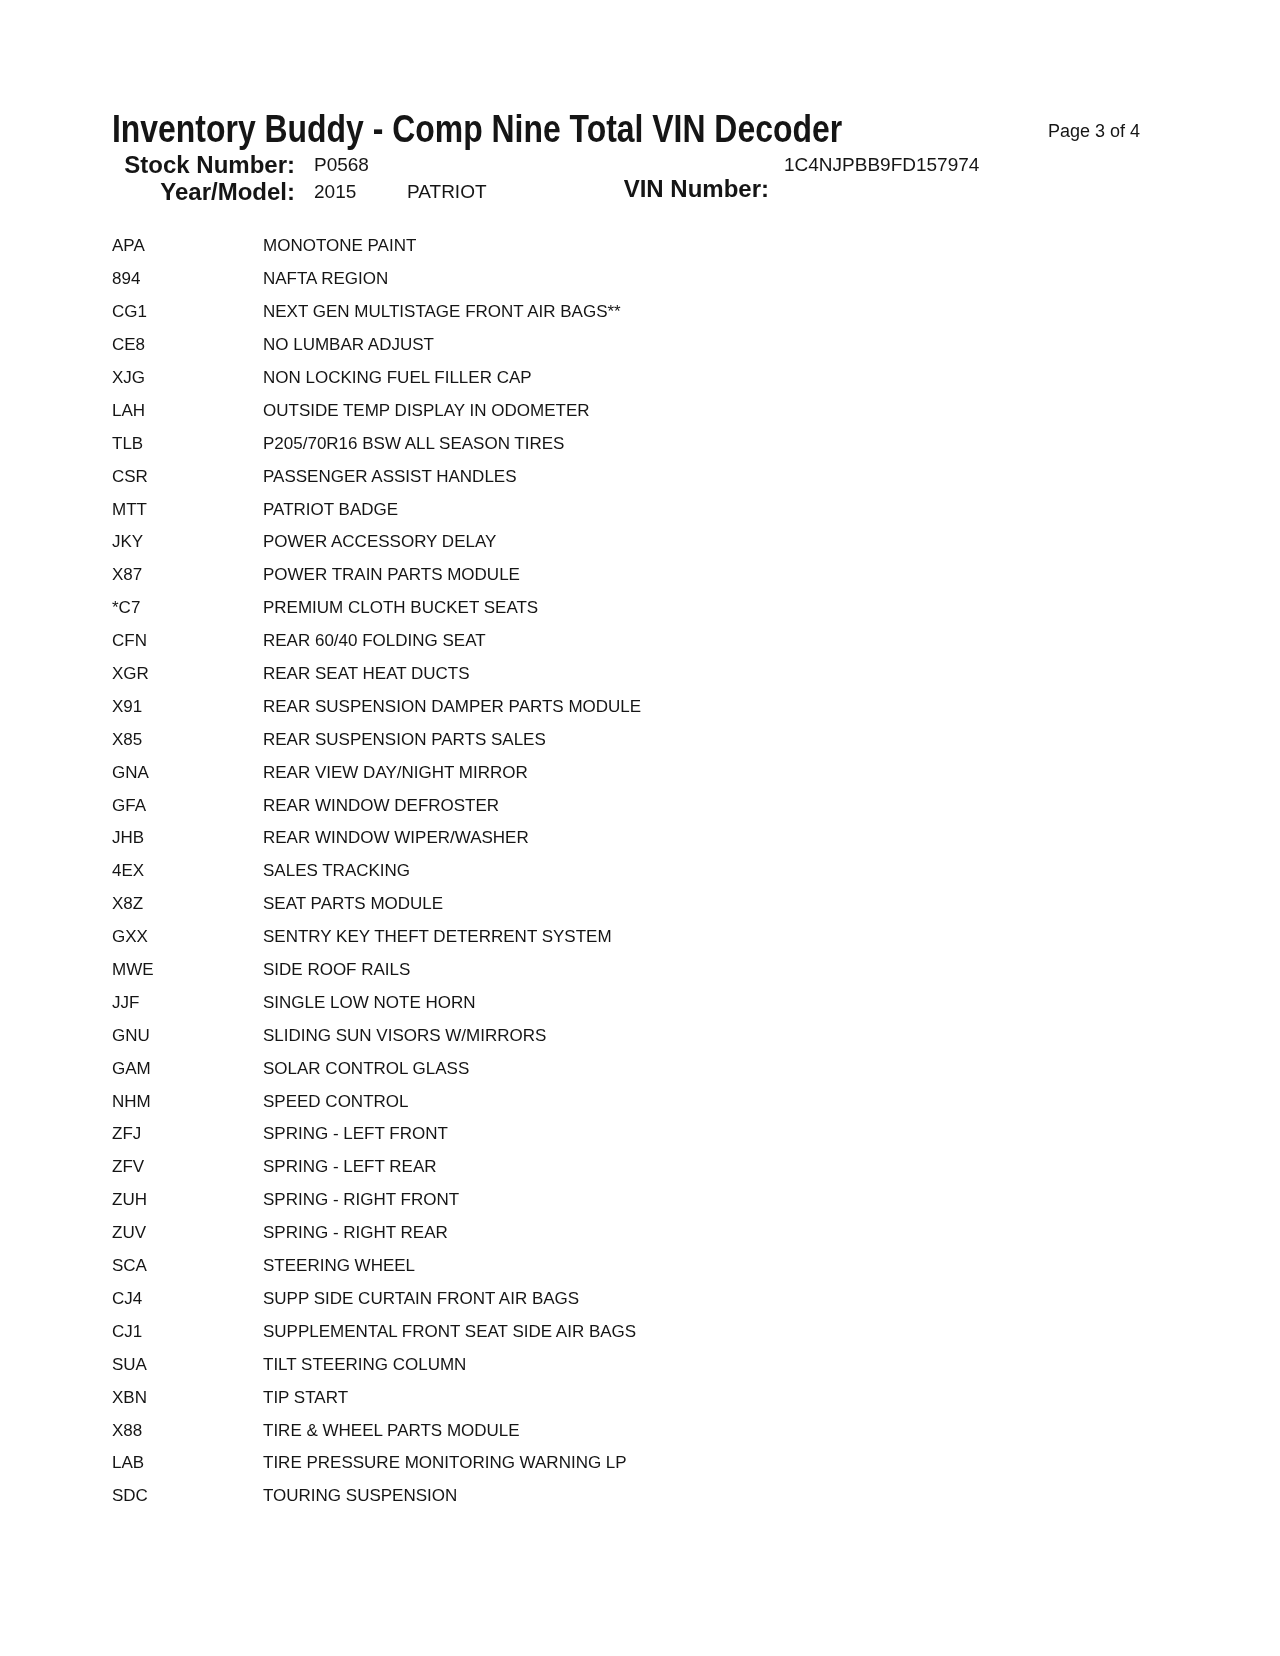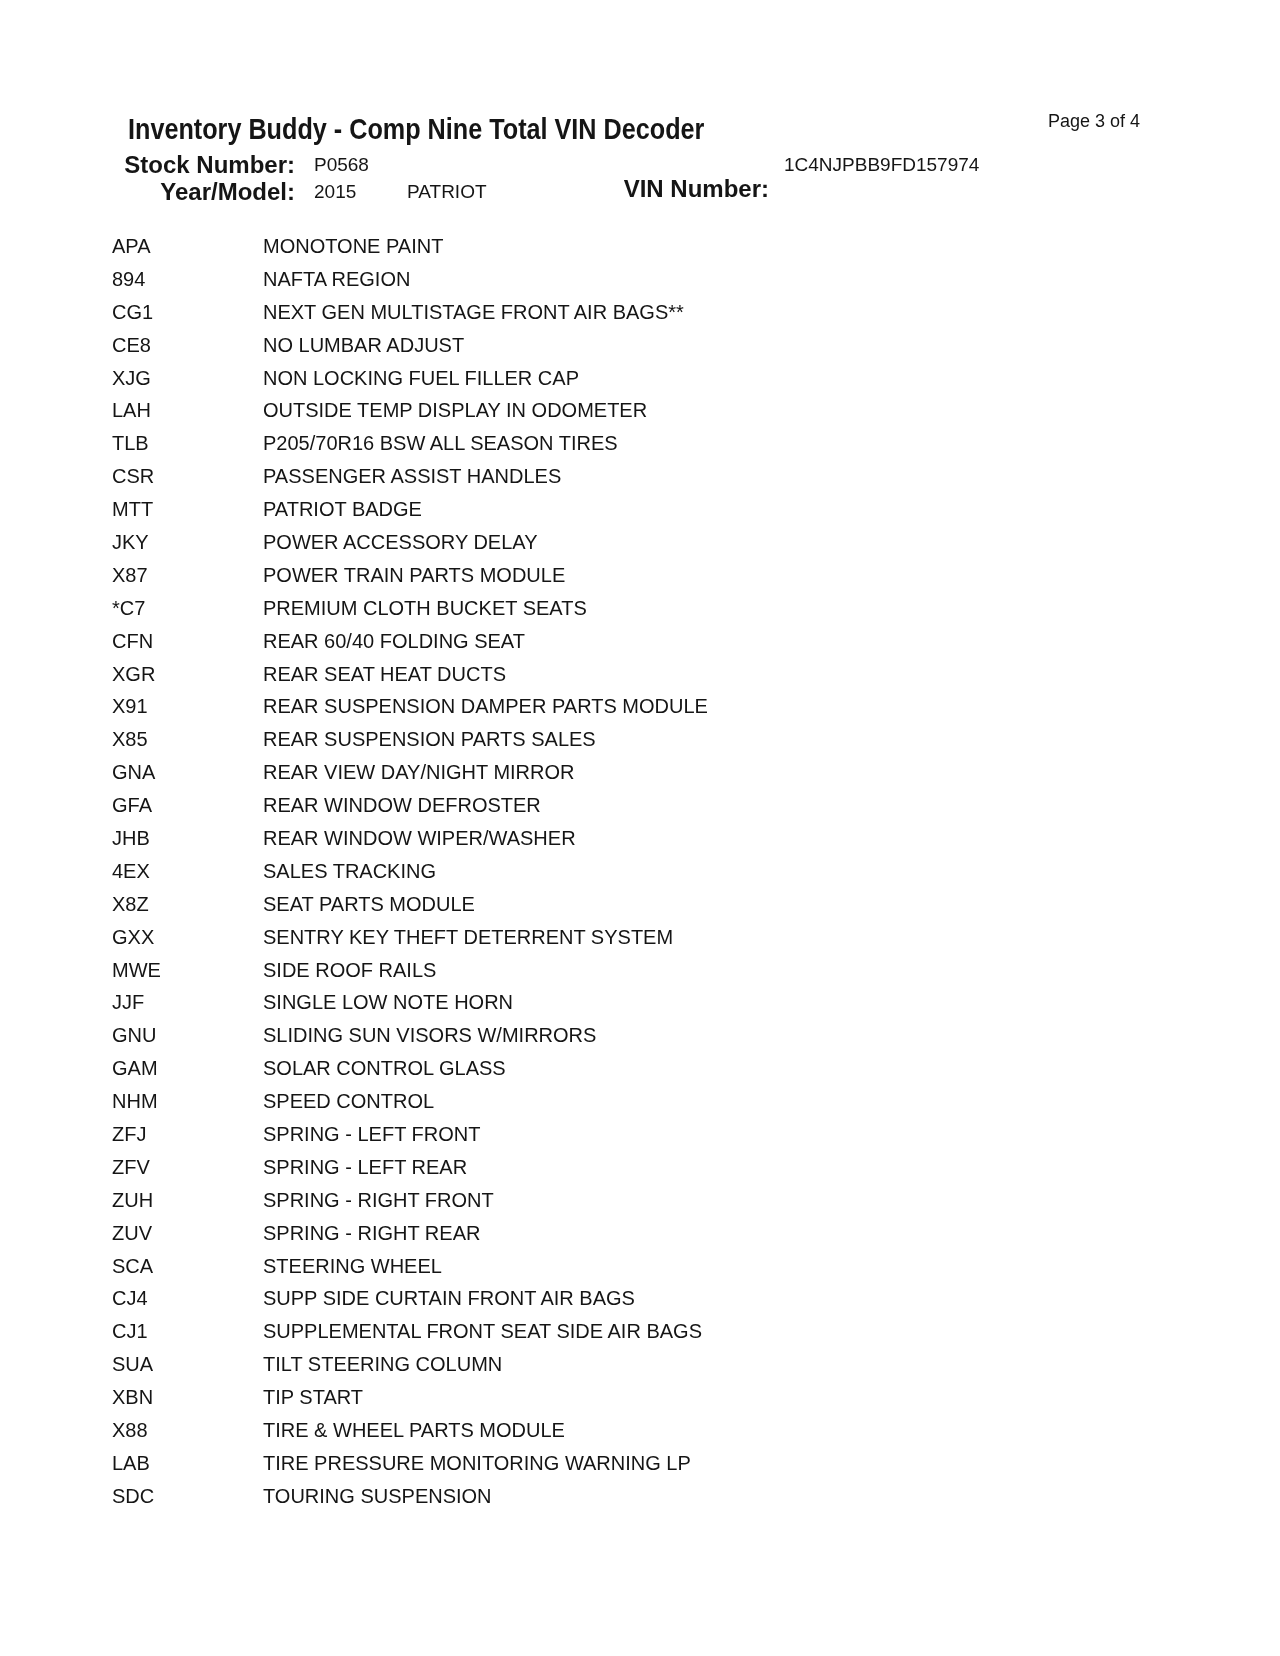--- a/index.html
+++ b/index.html
@@ -11,37 +11,37 @@
     position: relative;
     width: 1280px;
     height: 1656px;
     background: #ffffff;
     overflow: hidden;
     font-family: "Liberation Sans", "DejaVu Sans", sans-serif;
     color: #151515;
   }
   .doc-title {
     position: absolute;
-    left: 128px;
+    left: 112px;
     top: 108px;
-    font-size: 30px;
+    font-size: 38px;
     font-weight: bold;
     line-height: 42px;
     white-space: nowrap;
   }
   .doc-title .squeeze {
     display: inline-block;
     transform: scaleX(0.84);
     transform-origin: 0 50%;
     letter-spacing: 0px;
   }
   .page-indicator {
     position: absolute;
     left: 1048px;
-    top: 110px;
+    top: 120px;
     font-size: 18px;
     line-height: 22px;
     white-space: nowrap;
   }
   .meta-label {
     position: absolute;
     font-size: 24px;
     font-weight: bold;
     line-height: 24px;
     text-align: right;
@@ -63,21 +63,21 @@
   .options-list {
     position: absolute;
     left: 112px;
     top: 230px;
     width: 1100px;
   }
   .option-row {
     display: flex;
     align-items: center;
     height: 32.9px;
-    font-size: 20px;
+    font-size: 17px;
     white-space: nowrap;
   }
   .option-code {
     flex: 0 0 151px;
   }
   .option-desc {
     flex: 1 1 auto;
   }
 </style>
 </head>

